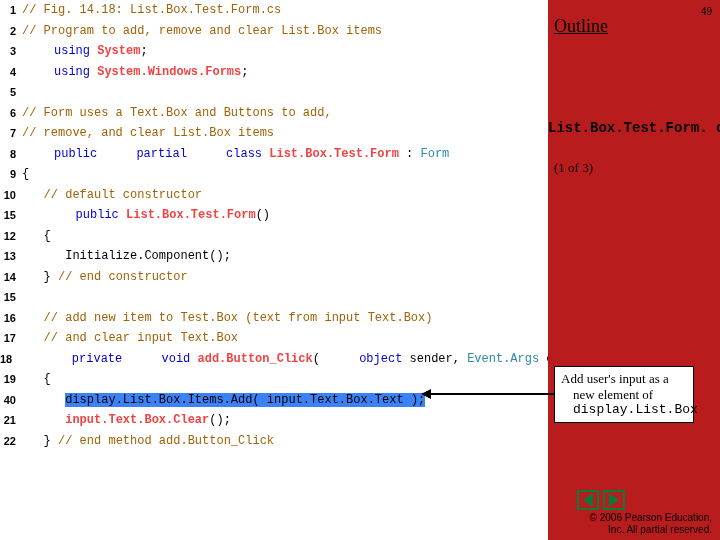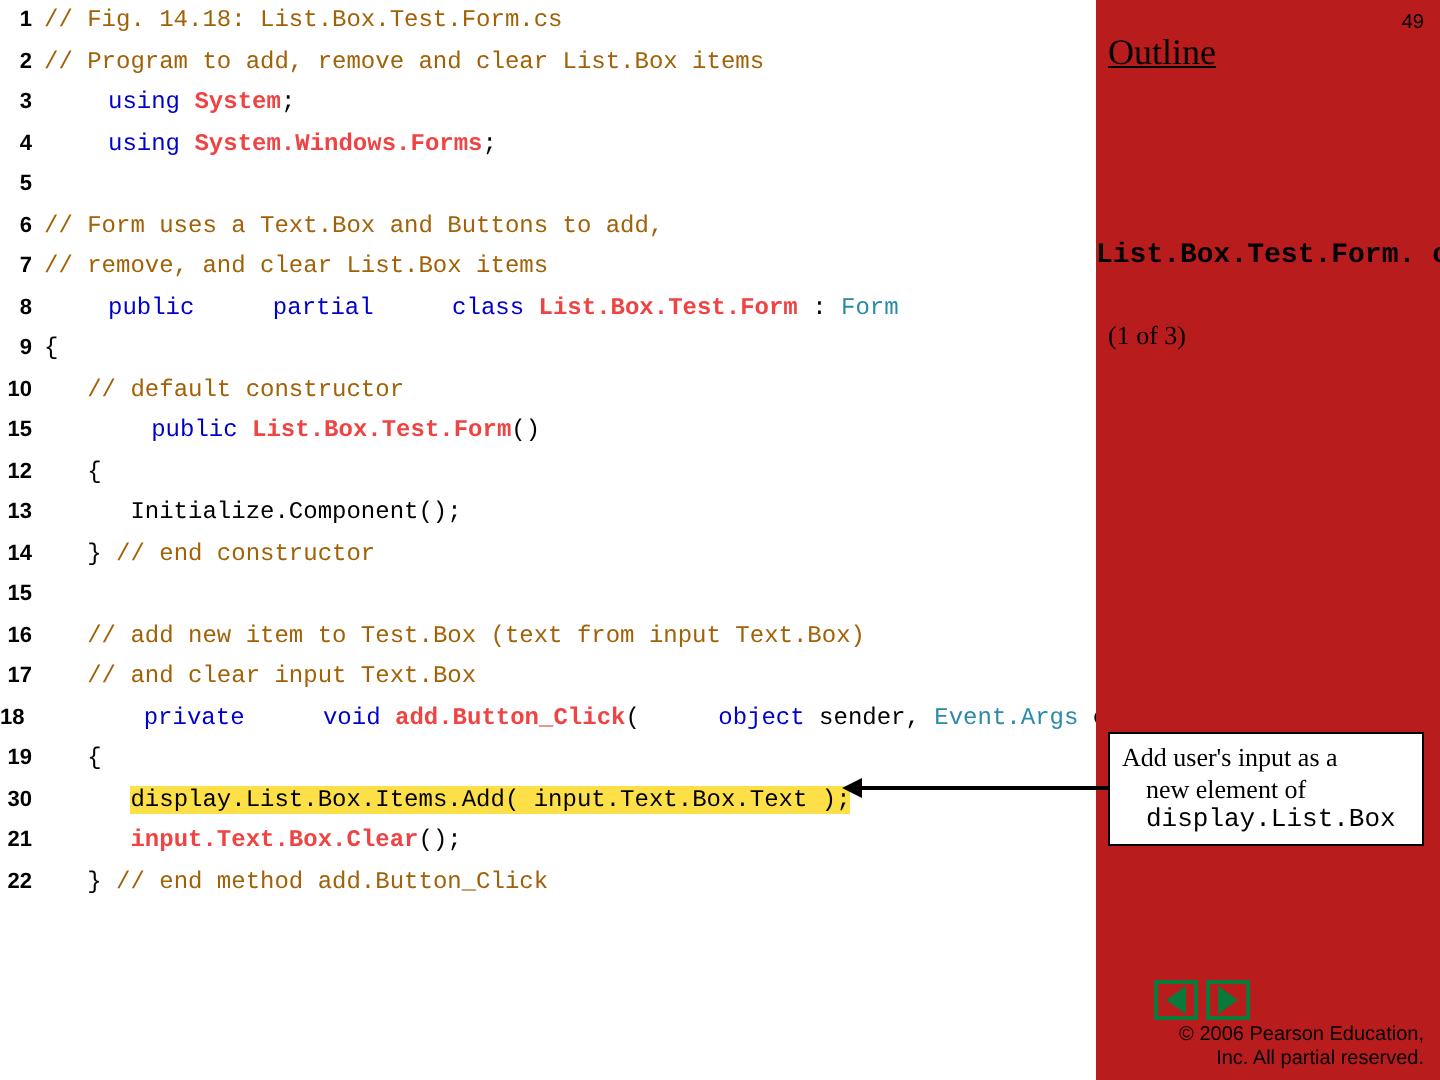--- a/index.html
+++ b/index.html
@@ -60,21 +60,21 @@
     top: 160px;
     left: 6px;
     font-size: 13px;
     color: #000;
     font-family: "Times New Roman", serif;
   }
   .callout {
     position: absolute;
     top: 366px;
     left: 554px;
-    width: 158px;
+    width: 140px;
     border: 1px solid #000;
     background: #fff;
     padding: 4px 6px;
     font-size: 13px;
     font-family: "Times New Roman", serif;
     line-height: 1.2;
   }
   .callout .mono {
     font-family: "Courier New", monospace;
     font-size: 13px;
@@ -146,21 +146,21 @@
     font-weight: bold;
     color: #000;
     font-family: Arial, sans-serif;
     font-size: 11px;
   }
   .tok-comment { color: #a16207; }
   .tok-keyword { color: #0000cc; margin-left: 32px; }
   .tok-type    { color: #2a8aa8; }
   .tok-plain   { color: #000; }
   .tok-ident   { color: #ef4444; font-weight: bold; }
-  .hl { background: #fde047; }
+  .hl { background: #3b82f6; }
 </style>
 </head>
 <body>
 
 <div class="code-area" id="code-root">
     <div class="code-line"><span class="ln">1</span><span><span class="tok-comment">// Fig. 14.18: List.Box.Test.Form.cs</span></span></div>
     <div class="code-line"><span class="ln">2</span><span><span class="tok-comment">// Program to add, remove and clear List.Box items</span></span></div>
     <div class="code-line"><span class="ln">3</span><span><span class="tok-keyword">using</span><span class="tok-plain"> </span><span class="tok-ident">System</span><span class="tok-plain">;</span></span></div>
     <div class="code-line"><span class="ln">4</span><span><span class="tok-keyword">using</span><span class="tok-plain"> </span><span class="tok-ident">System.Windows.Forms</span><span class="tok-plain">;</span></span></div>
     <div class="code-line"><span class="ln">5</span><span></span></div>
@@ -171,21 +171,21 @@
     <div class="code-line"><span class="ln">10</span><span><span class="tok-plain">   </span><span class="tok-comment">// default constructor</span></span></div>
     <div class="code-line"><span class="ln">15</span><span><span class="tok-plain">   </span><span class="tok-keyword">public</span><span class="tok-plain"> </span><span class="tok-ident">List.Box.Test.Form</span><span class="tok-plain">()</span></span></div>
     <div class="code-line"><span class="ln">12</span><span><span class="tok-plain">   {</span></span></div>
     <div class="code-line"><span class="ln">13</span><span><span class="tok-plain">      Initialize.Component();</span></span></div>
     <div class="code-line"><span class="ln">14</span><span><span class="tok-plain">   } </span><span class="tok-comment">// end constructor</span></span></div>
     <div class="code-line"><span class="ln">15</span><span></span></div>
     <div class="code-line"><span class="ln">16</span><span><span class="tok-plain">   </span><span class="tok-comment">// add new item to Test.Box (text from input Text.Box)</span></span></div>
     <div class="code-line"><span class="ln">17</span><span><span class="tok-plain">   </span><span class="tok-comment">// and clear input Text.Box</span></span></div>
     <div class="code-line"><span class="ln">18</span><span><span class="tok-plain">   </span><span class="tok-keyword">private</span><span class="tok-plain"> </span><span class="tok-keyword">void</span><span class="tok-plain"> </span><span class="tok-ident">add.Button_Click</span><span class="tok-plain">( </span><span class="tok-keyword">object</span><span class="tok-plain"> sender, </span><span class="tok-type">Event.Args</span><span class="tok-plain"> e ) </span></span></div>
     <div class="code-line"><span class="ln">19</span><span><span class="tok-plain">   {</span></span></div>
-    <div class="code-line"><span class="ln">30</span><span><span class="tok-plain">      </span><span class="hl">display.List.Box.Items.Add( input.Text.Box.Text );</span></span></div>
+    <div class="code-line"><span class="ln">40</span><span><span class="tok-plain">      </span><span class="hl">display.List.Box.Items.Add( input.Text.Box.Text );</span></span></div>
     <div class="code-line"><span class="ln">21</span><span><span class="tok-plain">      </span><span class="tok-ident">input.Text.Box.Clear</span><span class="tok-plain">();</span></span></div>
     <div class="code-line"><span class="ln">22</span><span><span class="tok-plain">   } </span><span class="tok-comment">// end method add.Button_Click</span></span></div>
   </div>
 
 <div class="sidebar">
   <div class="page-num">49</div>
   <div class="outline">Outline</div>
   <div class="filename">List.Box.Test.Form. cs</div>
   <div class="part">(1 of 3)</div>
 </div>

